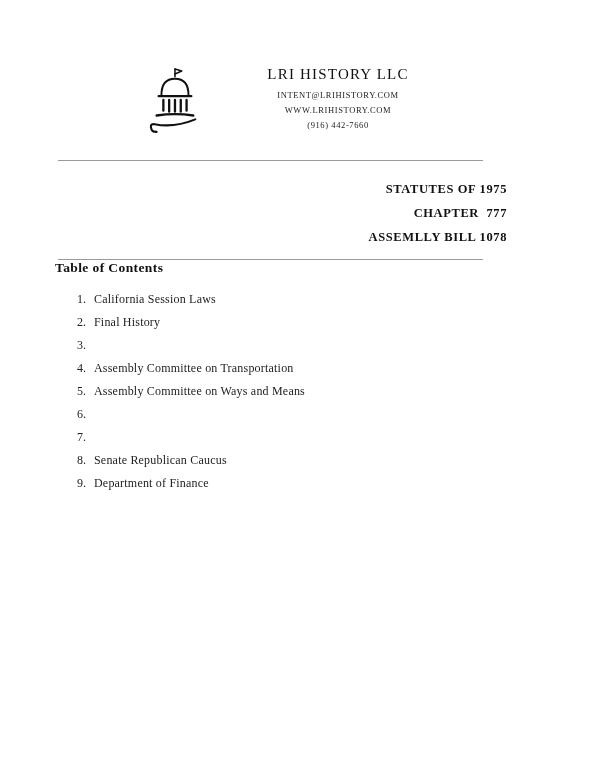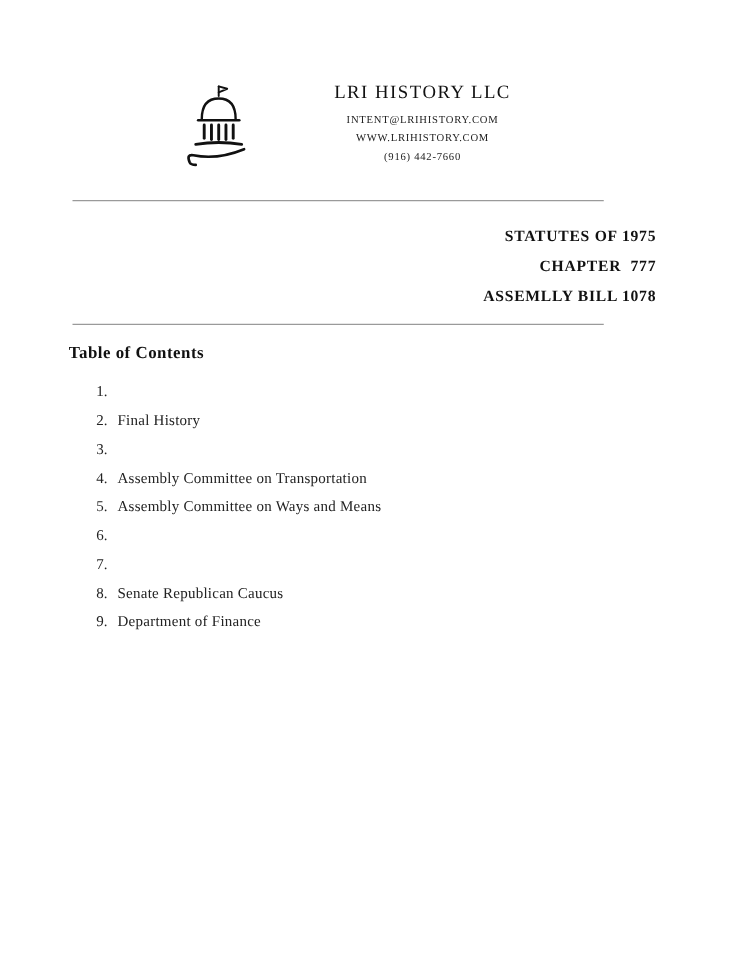--- a/index.html
+++ b/index.html
@@ -53,32 +53,31 @@
     border: none;
     border-top: 1px solid #9a9a9a;
     height: 0;
     margin: 0 82px 0 58px;
   }
   .rule-1 { margin-top: 24px; }
   .rule-2 { margin-top: 10px; }
   
   .statutes {
     margin-top: 16px;
-    margin-right: 40px;
+    margin-right: 58px;
     text-align: right;
     font-weight: bold;
     font-size: 12.5px;
     letter-spacing: 0.6px;
     line-height: 24px;
     color: #111;
   }
   .statutes .line { white-space: pre; }
   
   .toc-title {
-    margin-top: 14px;
     margin-left: 55px;
     font-weight: bold;
     font-size: 13.5px;
     letter-spacing: 0.4px;
     color: #111;
   }
   .toc-list {
     margin-top: 12px;
   }
   .toc-row {
@@ -139,20 +138,21 @@
     <div class="line">ASSEMLLY BILL 1078</div>
   </div>
 
   <hr class="rule rule-2">
 
   <div class="toc-title">Table of Contents</div>
 
   <div class="toc-list">
     <div class="toc-row">
       <span class="toc-num">1.</span>
+      <span class="toc-label">California Session Laws</span>
     </div>
     <div class="toc-row">
       <span class="toc-num">2.</span>
       <span class="toc-label">Final History</span>
     </div>
     <div class="toc-row">
       <span class="toc-num">3.</span>
     </div>
     <div class="toc-row">
       <span class="toc-num">4.</span>

